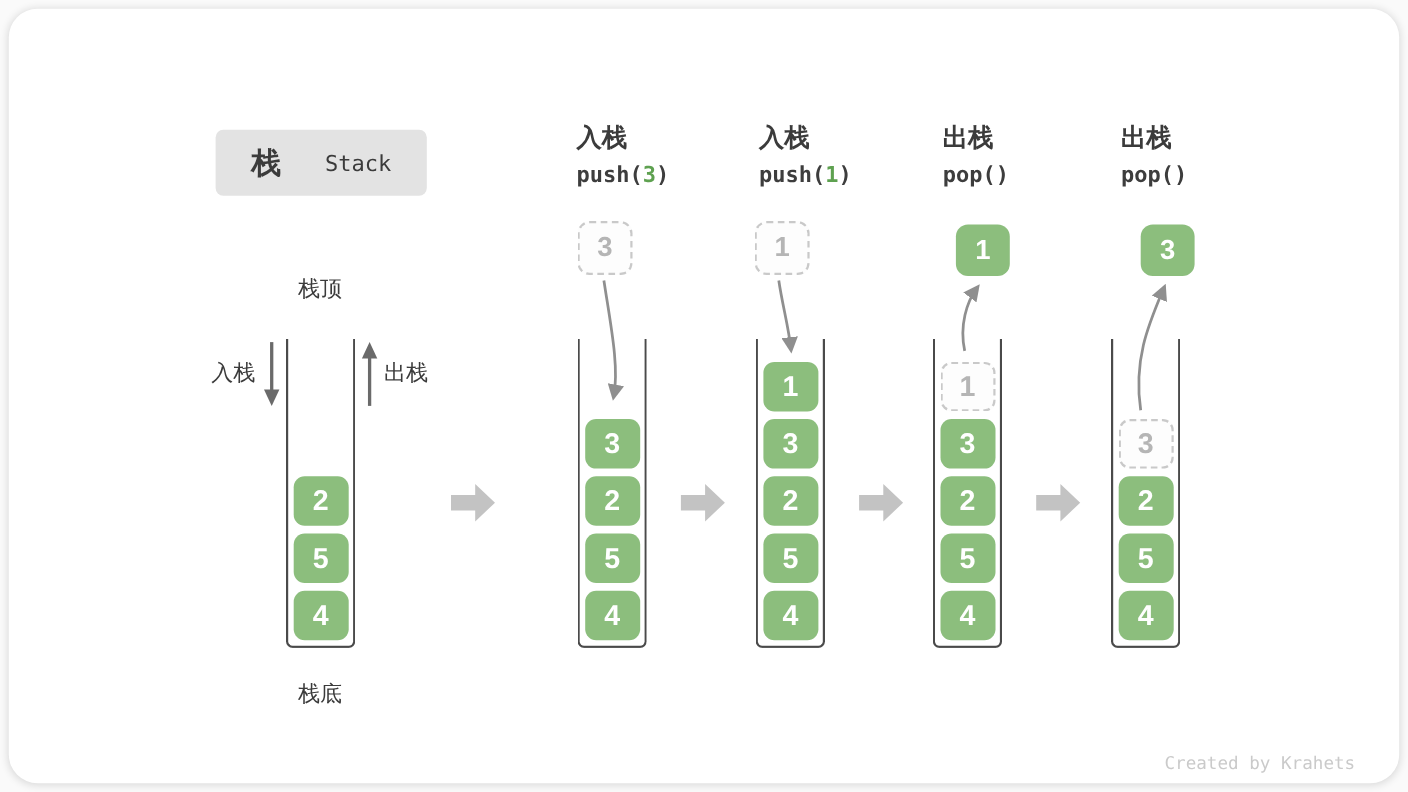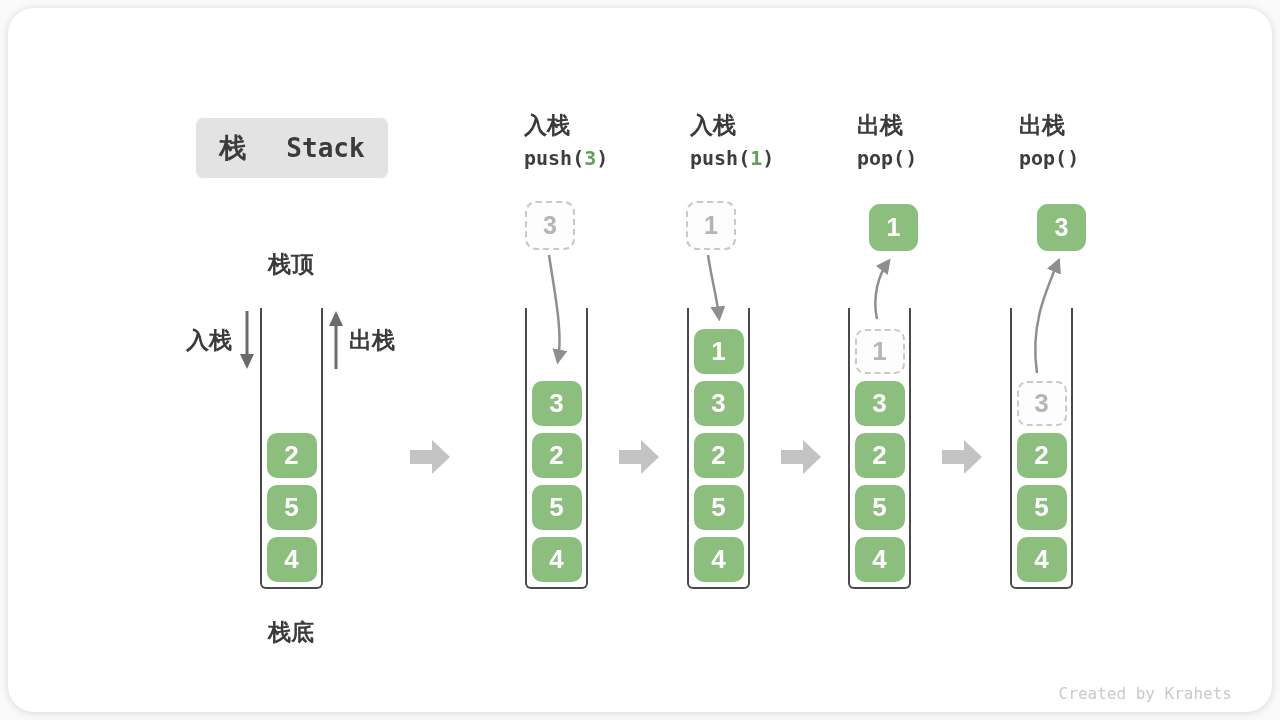--- a/index.html
+++ b/index.html
@@ -23,31 +23,31 @@
     box-shadow:0 1px 8px rgba(0,0,0,0.14);
   }
   
   .title-box{
     position:absolute;left:188px;top:110px;width:192px;height:60px;
     background:var(--title-box-bg);border-radius:7px;
     display:flex;align-items:center;justify-content:center;gap:12px;
     color:var(--ink);
   }
   .title-zh{font-size:27px;font-weight:700;}
-  .title-en{font-size:26px;font-weight:700;font-family:"DejaVu Sans Mono","Liberation Mono",monospace;margin-left:28px;}
+  .title-en{font-size:20px;font-weight:400;font-family:"DejaVu Sans Mono","Liberation Mono",monospace;margin-left:28px;}
 
   
   .op{position:absolute;top:106px;color:var(--ink);}
   .op-zh{font-size:23px;font-weight:700;line-height:1;margin-bottom:11px;}
   .op-code{font-size:20px;font-weight:600;line-height:1;
     font-family:"DejaVu Sans Mono","Liberation Mono",monospace;color:#3D3D3D;}
   .op-code .arg{color:var(--code-arg-green);font-weight:700;}
 
   
-  .lbl{position:absolute;font-size:23px;font-weight:700;color:var(--ink);line-height:1;}
+  .lbl{position:absolute;font-size:20px;font-weight:400;color:var(--ink);line-height:1;}
   .lbl.center{width:120px;text-align:center;}
 
   
   .stack{
     position:absolute;top:300px;width:63px;height:281px;
     border-left:2px solid var(--wall);border-right:2px solid var(--wall);
     border-bottom:2px solid var(--wall);
     border-bottom-left-radius:6px;border-bottom-right-radius:6px;
     display:flex;flex-direction:column;justify-content:flex-end;align-items:center;
     gap:7px;padding-bottom:5px;

